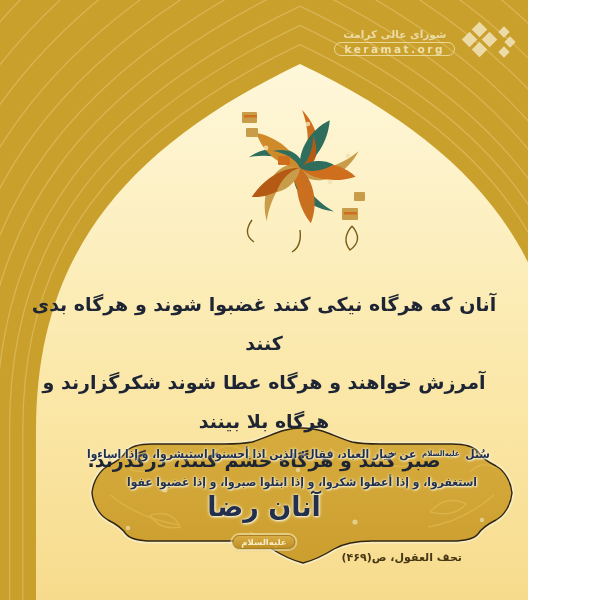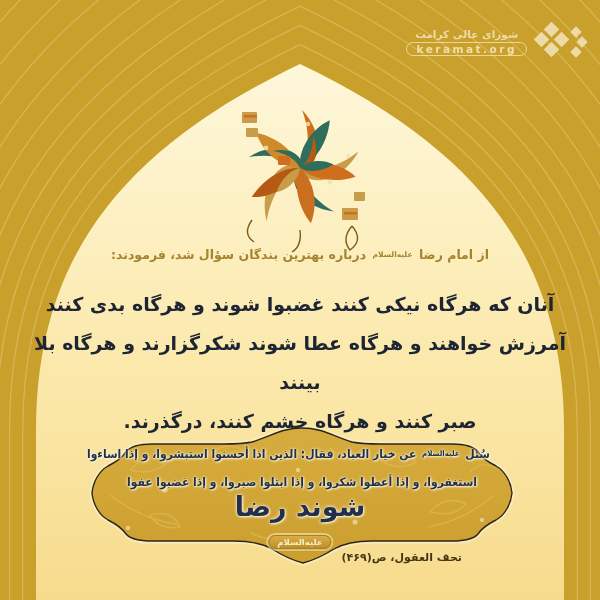--- a/index.html
+++ b/index.html
@@ -1,17 +1,17 @@
 <!DOCTYPE html>
 <html lang="fa"><head>
 <meta charset="utf-8">
 <style>
   html,body{margin:0;padding:0;}
   #poster{
-    position:relative; width:600px; height:600px; overflow:hidden;
+    position:relative; width:528px; height:600px; overflow:hidden;
     background:#c9a02c;
     font-family:"DejaVu Sans", sans-serif;
   }
   #bg-svg{position:absolute; inset:0;}
   .abs{position:absolute;}
   
   .logo{position:absolute; top:20px; right:12px; display:flex; align-items:center; gap:7px; opacity:.95;}
   .logo-texts{display:flex; flex-direction:column; align-items:center; gap:2px;}
   .logo-callig{color:#eedfae; font-size:10.5px; font-weight:bold; direction:rtl; letter-spacing:.5px;}
   .logo-pill{border:1.4px solid rgba(242,228,176,.85); border-radius:9px; padding:0 9px;
@@ -168,38 +168,33 @@
         <rect x="2" y="14" width="11" height="11" transform="rotate(45 7.5 19.5)"></rect>
         <rect x="22" y="14" width="11" height="11" transform="rotate(45 27.5 19.5)"></rect>
         <rect x="12" y="24" width="11" height="11" transform="rotate(45 17.5 29.5)"></rect>
         <rect x="38" y="8" width="8" height="8" transform="rotate(45 42 12)"></rect>
         <rect x="44" y="18" width="8" height="8" transform="rotate(45 48 22)"></rect>
         <rect x="38" y="28" width="8" height="8" transform="rotate(45 42 32)"></rect>
       </g>
     </svg>
   </div>
 
-  <div class="abs header">
-    <span>از امام رضا</span>
-    <span class="hon">علیه‌السلام</span>
-    <span>درباره بهترین بندگان سؤال شد، فرمودند:</span>
-  </div>
 
   <div class="abs quote">
     <div>آنان که هرگاه نیکی کنند غضبوا شوند و هرگاه بدی کنند</div>
     <div>آمرزش خواهند و هرگاه عطا شوند شکرگزارند و هرگاه بلا بینند</div>
     <div>صبر کنند و هرگاه خشم کنند، درگذرند.</div>
   </div>
 
   <div class="abs hadith hadith1 glow">
     <span>سُئل</span>
     <span class="hon">علیه‌السلام</span>
     <span>عن خیار العباد، فقال: الذین اذا أحسنوا استبشروا، و إذا اساءوا</span>
   </div>
   <div class="abs hadith hadith2 glow">استغفروا، و إذا أعطوا شکروا، و إذا ابتلوا صبروا، و إذا غضبوا عفوا</div>
 
-  <div class="abs imam-title glow">شوند رضا</div>
+  <div class="abs imam-title glow">آنان رضا</div>
 
   <div class="abs badge">علیه‌السلام</div>
 
   <div class="abs citation">تحف العقول، ص(۴۶۹)</div>
 
 </div>
 
 </body></html>

